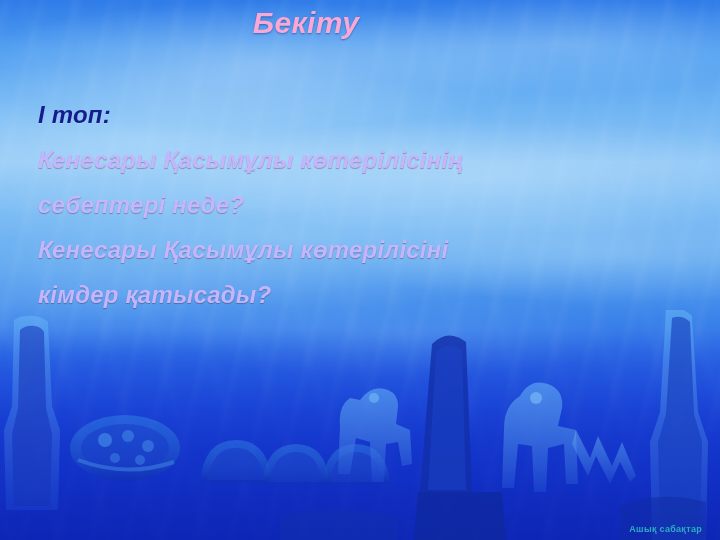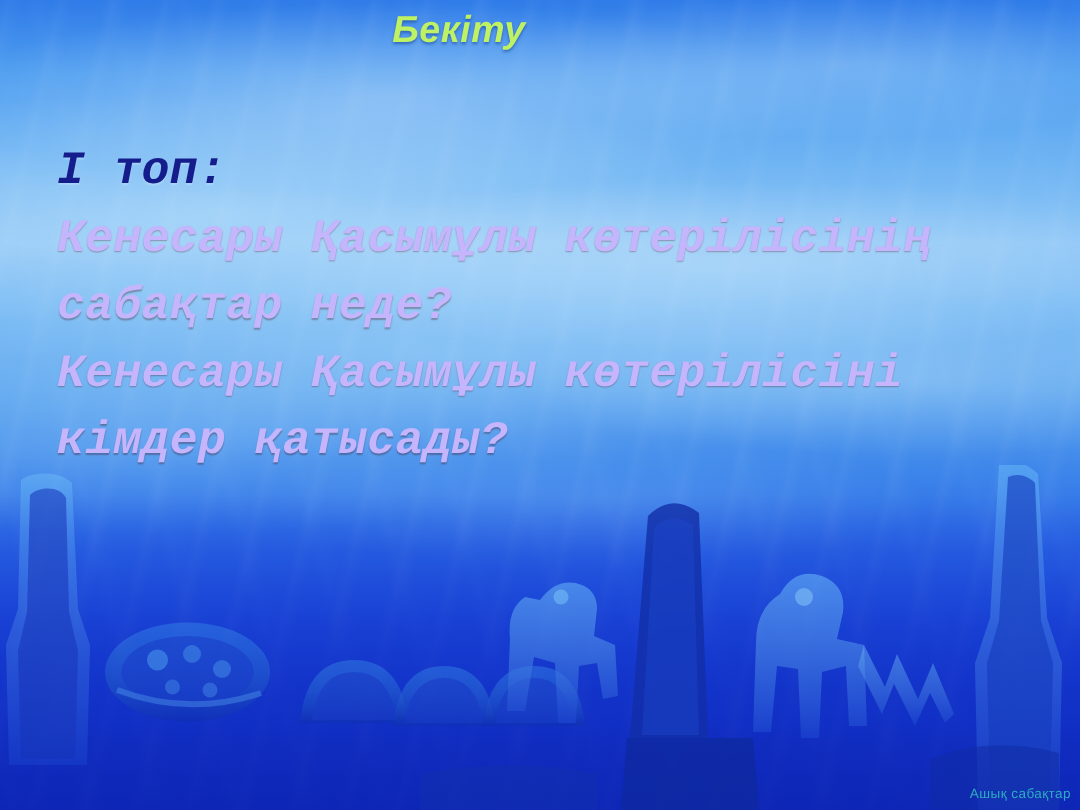--- a/index.html
+++ b/index.html
@@ -91,62 +91,61 @@
 
   
   .title {
     position: absolute;
     top: 6px;
     left: 0;
     width: 720px;
     text-align: center;
     padding-right: 108px;
     box-sizing: border-box;
-    color: #bef264;
-    font-size: 25px;
+    color: #f9a8d4;
+    font-size: 30px;
     font-weight: bold;
     font-style: italic;
     letter-spacing: .4px;
     text-shadow: 0 1px 2px rgba(0,40,120,.45);
   }
 
   .body-block {
     position: absolute;
     top: 92px;
     left: 38px;
     width: 650px;
   }
 
   .line {
-    font-size: 31px;
+    font-size: 24px;
     font-weight: bold;
     font-style: italic;
     line-height: 45px;
     height: 45px;
     white-space: pre;
     letter-spacing: .2px;
-    font-family: Liberation Mono, monospace;
   }
 
   .line.group {
     color: #151c8c;
     text-shadow: 0 1px 1px rgba(255,255,255,.22);
   }
 
   .line.question {
     color: #c4b5fd;
     text-shadow: 0 1px 1px rgba(60,0,0,.30);
   }
 
   .watermark {
     position: absolute;
-    right: 6px;
+    right: 18px;
     bottom: 6px;
     font-size: 9px;
-    font-weight: normal;
+    font-weight: bold;
     color: #2fb7c4;
     letter-spacing: .3px;
     opacity: .92;
   }
 </style>
 </head>
 <body>
 
 <div id="slide">
 
@@ -221,20 +220,20 @@
       <path d="M620 196 q 40 -16 86 -4 l 0 38 l -86 0 Z" fill="#102ca6"></path>
       <path d="M280 206 q 60 -12 118 0 l 0 24 l -118 0 Z" fill="#122fae"></path>
     </g>
   </svg>
 
   <div class="title">Бекіту</div>
 
   <div class="body-block">
     <div class="line group">I топ:</div>
     <div class="line question">Кенесары Қасымұлы көтерілісінің</div>
-    <div class="line question">сабақтар неде?</div>
+    <div class="line question">себептері неде?</div>
     <div class="line question">Кенесары Қасымұлы көтерілісіні</div>
     <div class="line question">кімдер қатысады?</div>
   </div>
 
   <div class="watermark">Ашық сабақтар</div>
 
 </div>
 
 </body></html>

